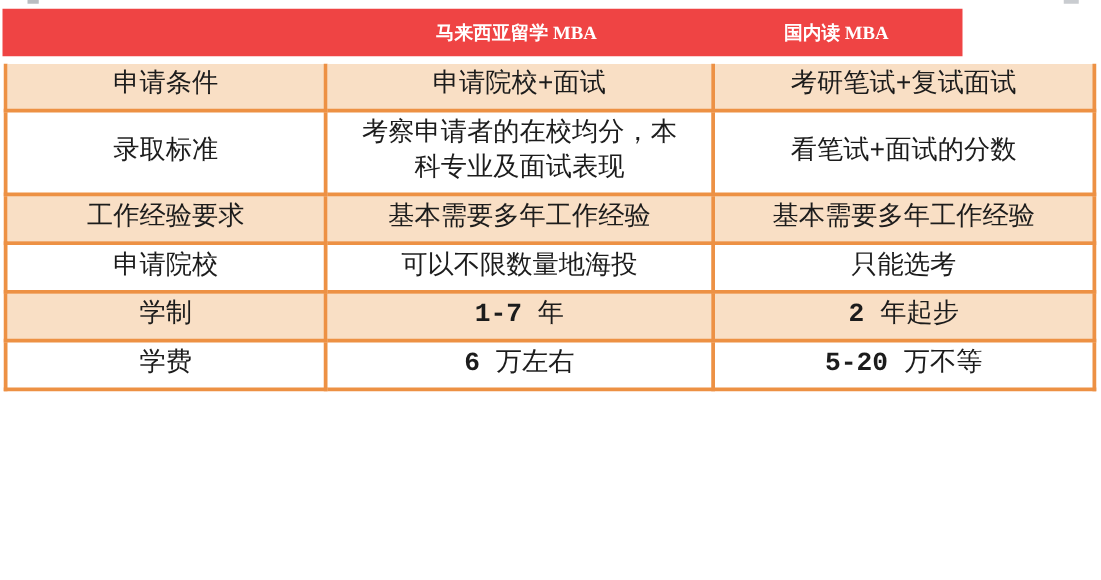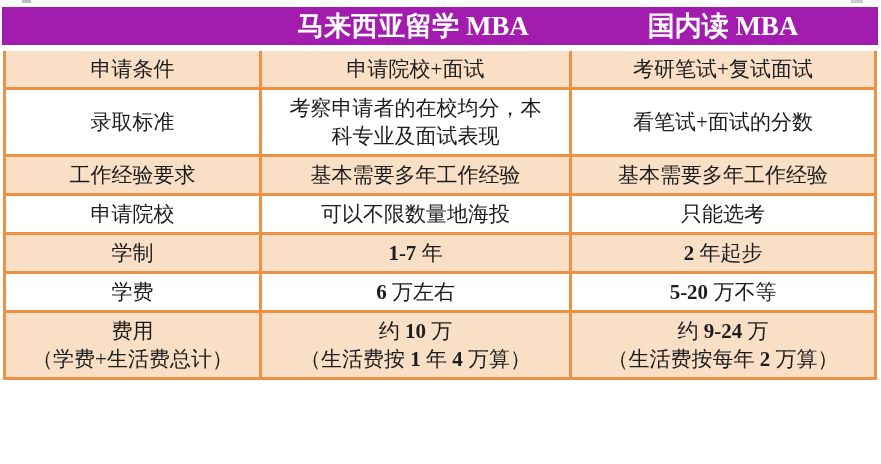--- a/index.html
+++ b/index.html
@@ -9,33 +9,33 @@
     background:#ffffff;
     overflow:hidden;
     font-family:"Liberation Serif","DejaVu Serif",serif;
   }
   .edge-tick{
     position:absolute;top:0;height:3px;background:#b9bdc1;
   }
   .tick-left{left:22px;width:9px;}
   .tick-right{left:851px;width:12px;background:#c9ccd0;}
   .header-band{
-    position:absolute;left:2px;top:7px;width:876px;height:38px;
-    background:#a21caf;
+    position:absolute;left:2px;top:7px;width:768px;height:38px;
+    background:#ef4444;
     display:flex;align-items:center;
-    color:#ffffff;font-weight:bold;font-size:27px;
+    color:#ffffff;font-weight:bold;font-size:15px;
   }
   .hcell{text-align:center;}
   .h0{width:256px;}
   .h1{width:310px;}
   .h2{flex:1;}
   .tbl{
     position:absolute;left:3px;top:51px;width:874px;
     border-collapse:collapse;table-layout:fixed;
-    font-size:21px;color:#1c1c1c;
+    font-size:21px;color:#1c1c1c;font-family:Liberation Mono, monospace;
   }
   .tbl td{
     border:3px solid #ED9144;
     text-align:center;vertical-align:middle;
     padding:4px 6px;line-height:28px;
     white-space:pre-line;
     overflow:hidden;
   }
   .tbl tr:nth-child(odd) td{background:#F9DFC5;}
   .tbl tr:nth-child(even) td{background:#ffffff;}
@@ -87,24 +87,16 @@
       <tr>
         <td>学制</td>
         <td class="bold-nums"><b>1-7</b> 年</td>
         <td class="bold-nums"><b>2</b> 年起步</td>
       </tr>
       <tr>
         <td>学费</td>
         <td class="bold-nums"><b>6</b> 万左右</td>
         <td class="bold-nums"><b>5-20</b> 万不等</td>
       </tr>
-      <tr>
-        <td>费用
-（学费+生活费总计）</td>
-        <td class="bold-nums">约 <b>10</b> 万
-（生活费按 <b>1</b> 年 <b>4</b> 万算）</td>
-        <td class="bold-nums">约 <b>9-24</b> 万
-（生活费按每年 <b>2</b> 万算）</td>
-      </tr>
     </tbody>
   </table>
 
 </div>
 
 </body></html>

